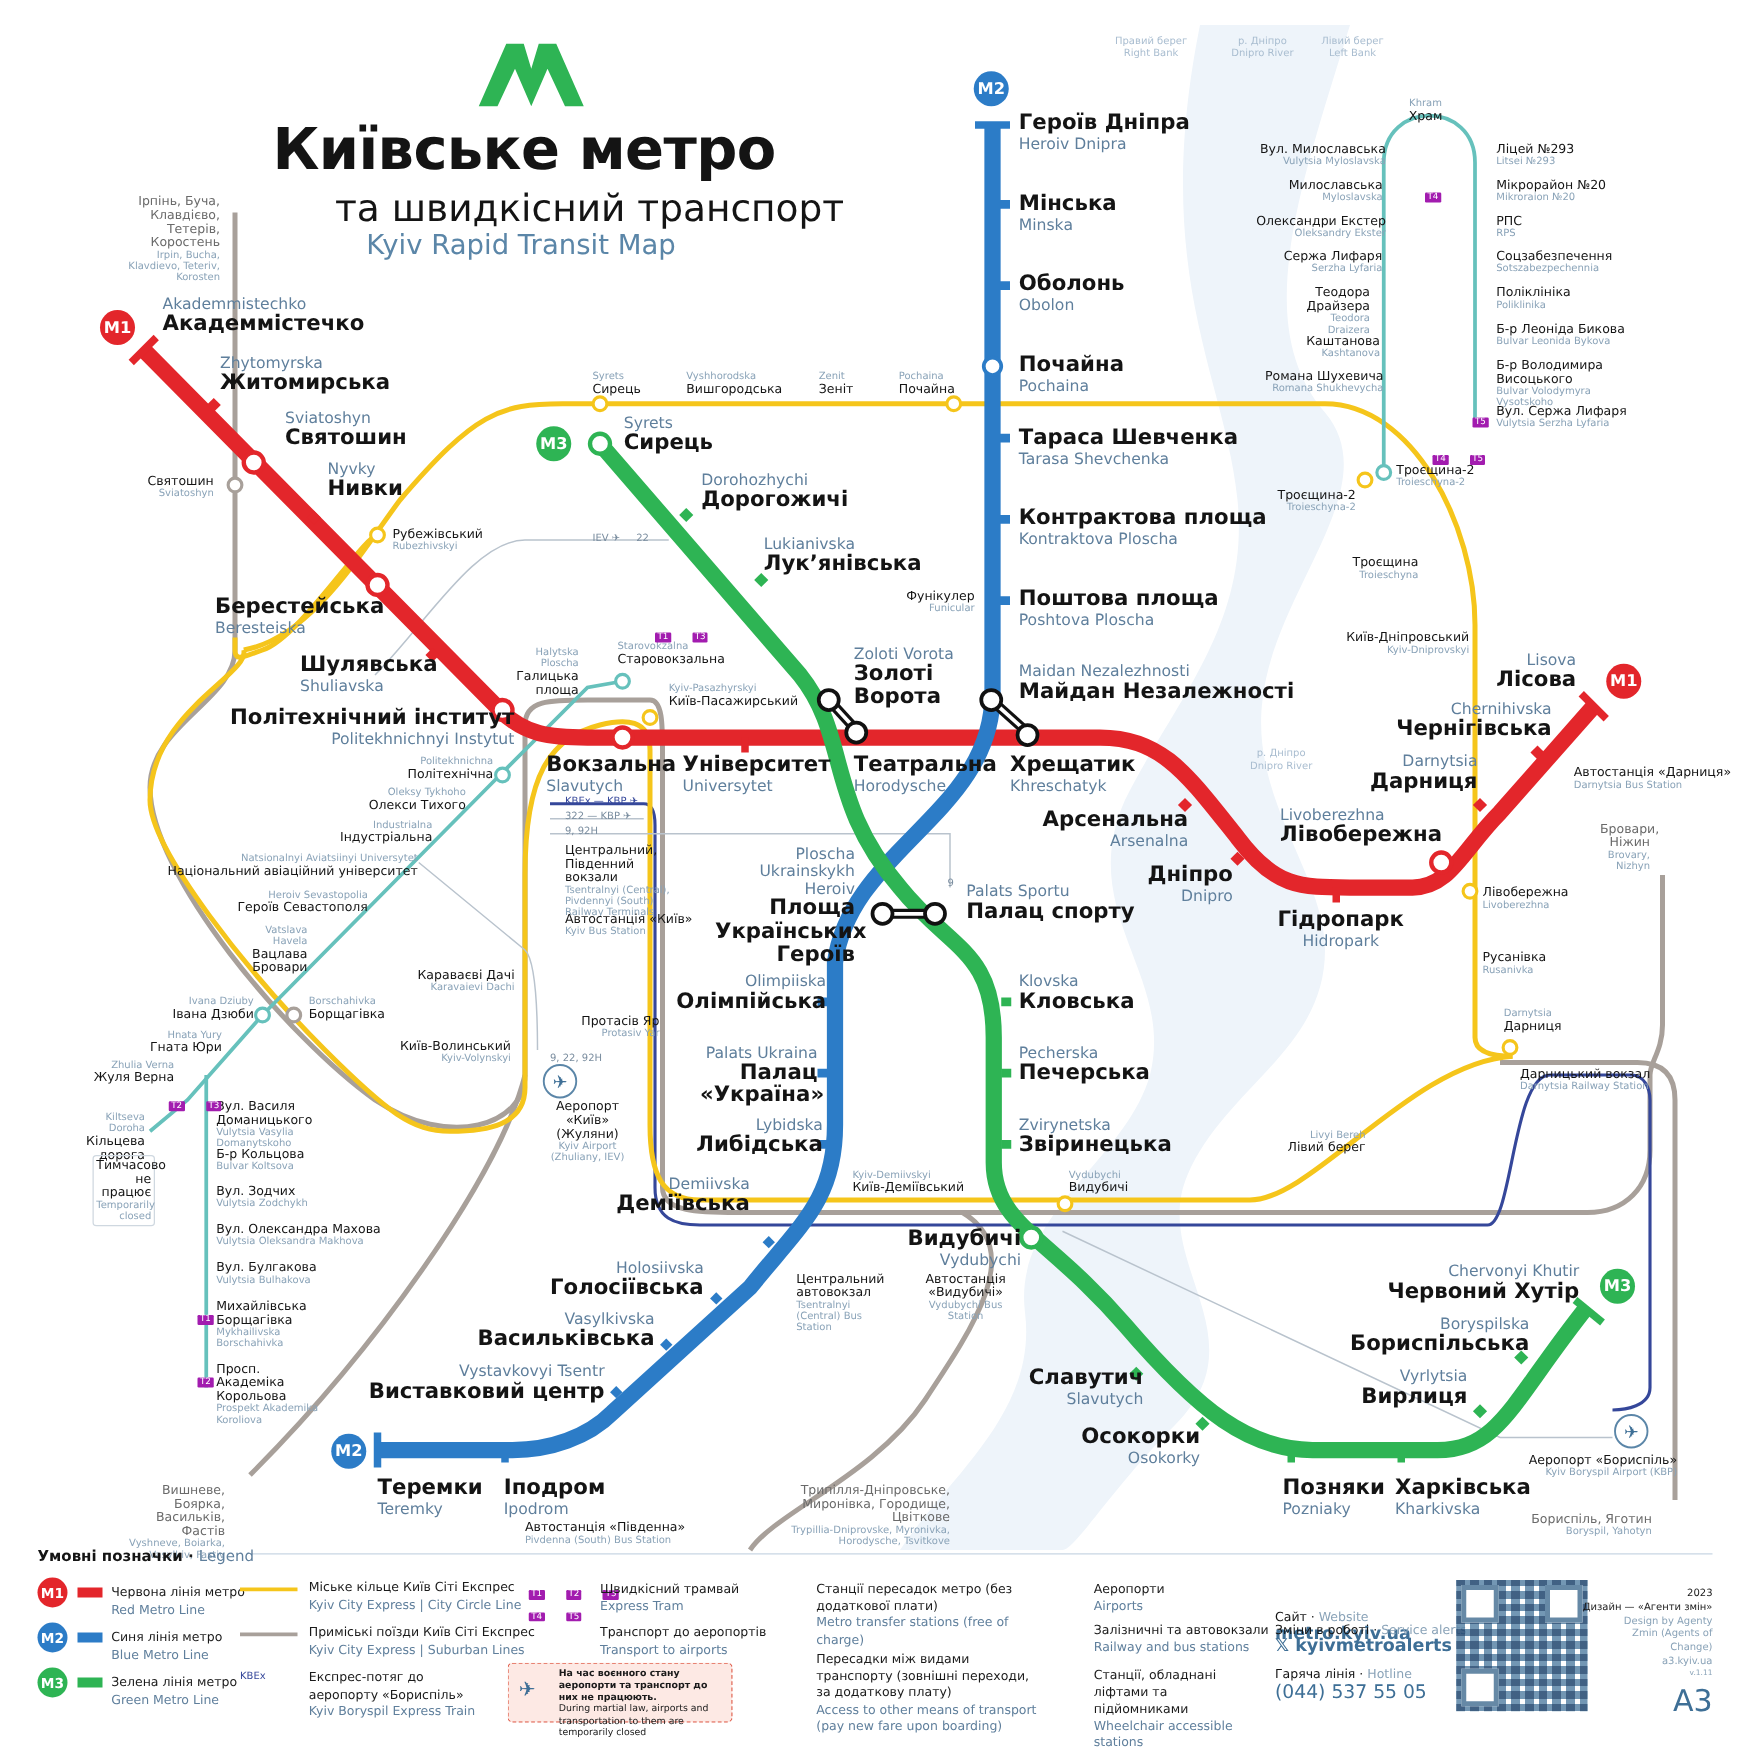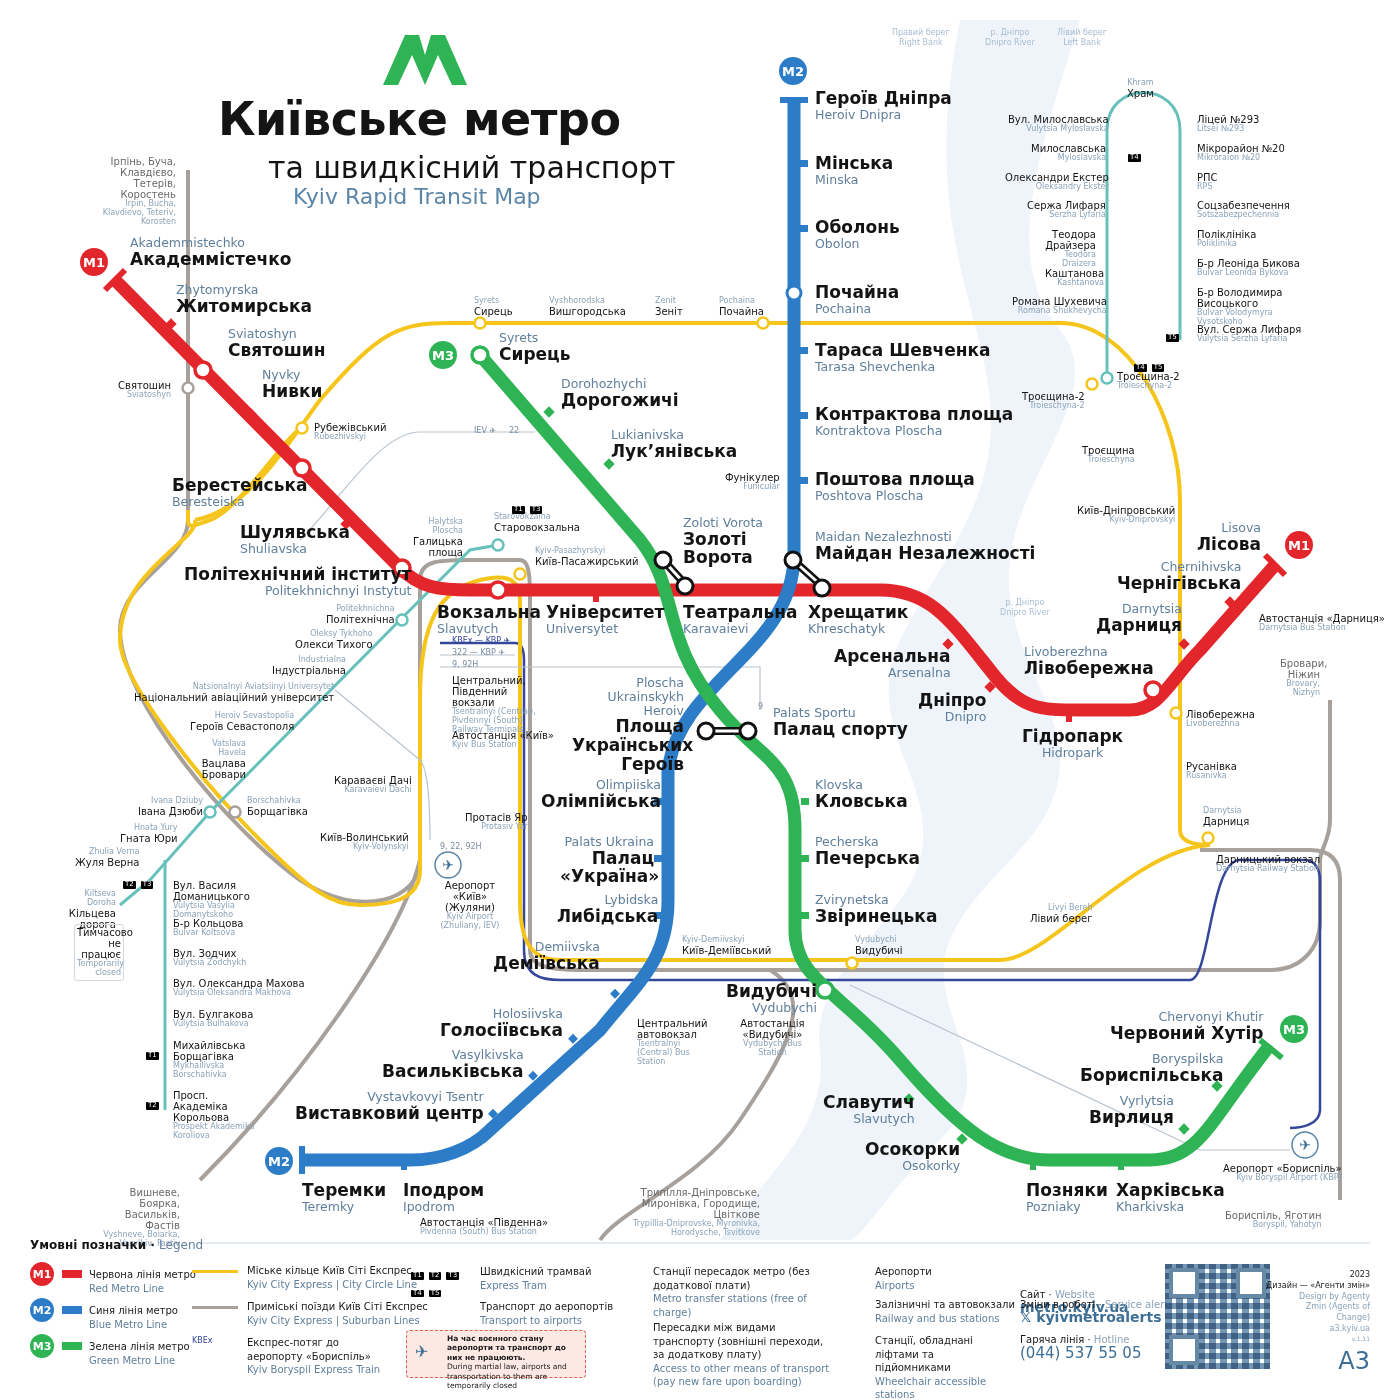--- a/index.html
+++ b/index.html
@@ -22,21 +22,21 @@
   .legend-title span{font-weight:400;color:#5f7f9c;}
   .leg{position:absolute;font-size:10px;line-height:1.35;}
   .leg .en{font-size:10px;}
   .warn{position:absolute;left:406px;top:1330px;width:180px;height:48px;border:1.5px dashed #e0604e;background:#fde9e4;border-radius:4px;font-size:7.5px;padding:3px 4px 3px 40px;box-sizing:border-box;line-height:1.25;}
   .warn b{font-size:7.5px;}
   .contact-h{font-size:10px;}
   .contact-h span{color:#8aa3b8;}
   .contact-v{font-size:14px;font-weight:700;color:#3e6f96;}
   .phone{font-size:15px;color:#3e6f96;}
   .river-lbl{position:absolute;font-size:8px;color:#a9bdd0;text-align:center;line-height:1.2;}
-  .tram-tag{display:inline-block;background:#000000;color:#fff;font-size:7px;padding:0 2px;border-radius:1px;margin-left:5px;}
+  .tram-tag{display:inline-block;background:#a21caf;color:#fff;font-size:7px;padding:0 2px;border-radius:1px;margin-left:17px;}
   .credit{position:absolute;right:30px;top:1270px;font-size:8px;text-align:right;line-height:1.35;}
 </style>
 </head>
 <body>
 
 <svg id="map" width="1400" height="1400" viewBox="0 0 1400 1400">
 
   <path d="M960 20 L1080 20 C1040 150 1000 260 1060 330 C1110 390 1020 470 1010 560 C1000 640 1060 700 1060 760 C1060 840 980 870 950 940 C920 1010 1010 1070 940 1140 C890 1190 860 1240 850 1240 L720 1240 C760 1180 830 1130 820 1050 C810 970 900 930 920 860 C940 780 860 730 900 640 C940 560 1000 500 990 400 C980 300 920 220 960 20 Z" fill="#eef4fa"></path>
 
   <g fill="none" stroke="#a8a09a" stroke-width="4">
@@ -244,21 +244,21 @@
 <div class="lbl big" style="left:437px;top:603px;">
     <div class="ua">Вокзальна</div>
     <div class="en">Slavutych</div>
   </div>
 <div class="lbl big" style="left:546px;top:603px;">
     <div class="ua">Університет</div>
     <div class="en">Universytet</div>
   </div>
 <div class="lbl big" style="left:683px;top:603px;">
     <div class="ua">Театральна</div>
-    <div class="en">Karavaievi</div>
+    <div class="en">Horodysche</div>
   </div>
 <div class="lbl big" style="left:808px;top:603px;">
     <div class="ua">Хрещатик</div>
     <div class="en">Khreschatyk</div>
   </div>
 <div class="lbl big r" style="left:834px;top:647px;">
     <div class="ua">Арсенальна</div>
     <div class="en">Arsenalna</div>
   </div>
 <div class="lbl big r" style="left:918px;top:691px;">

